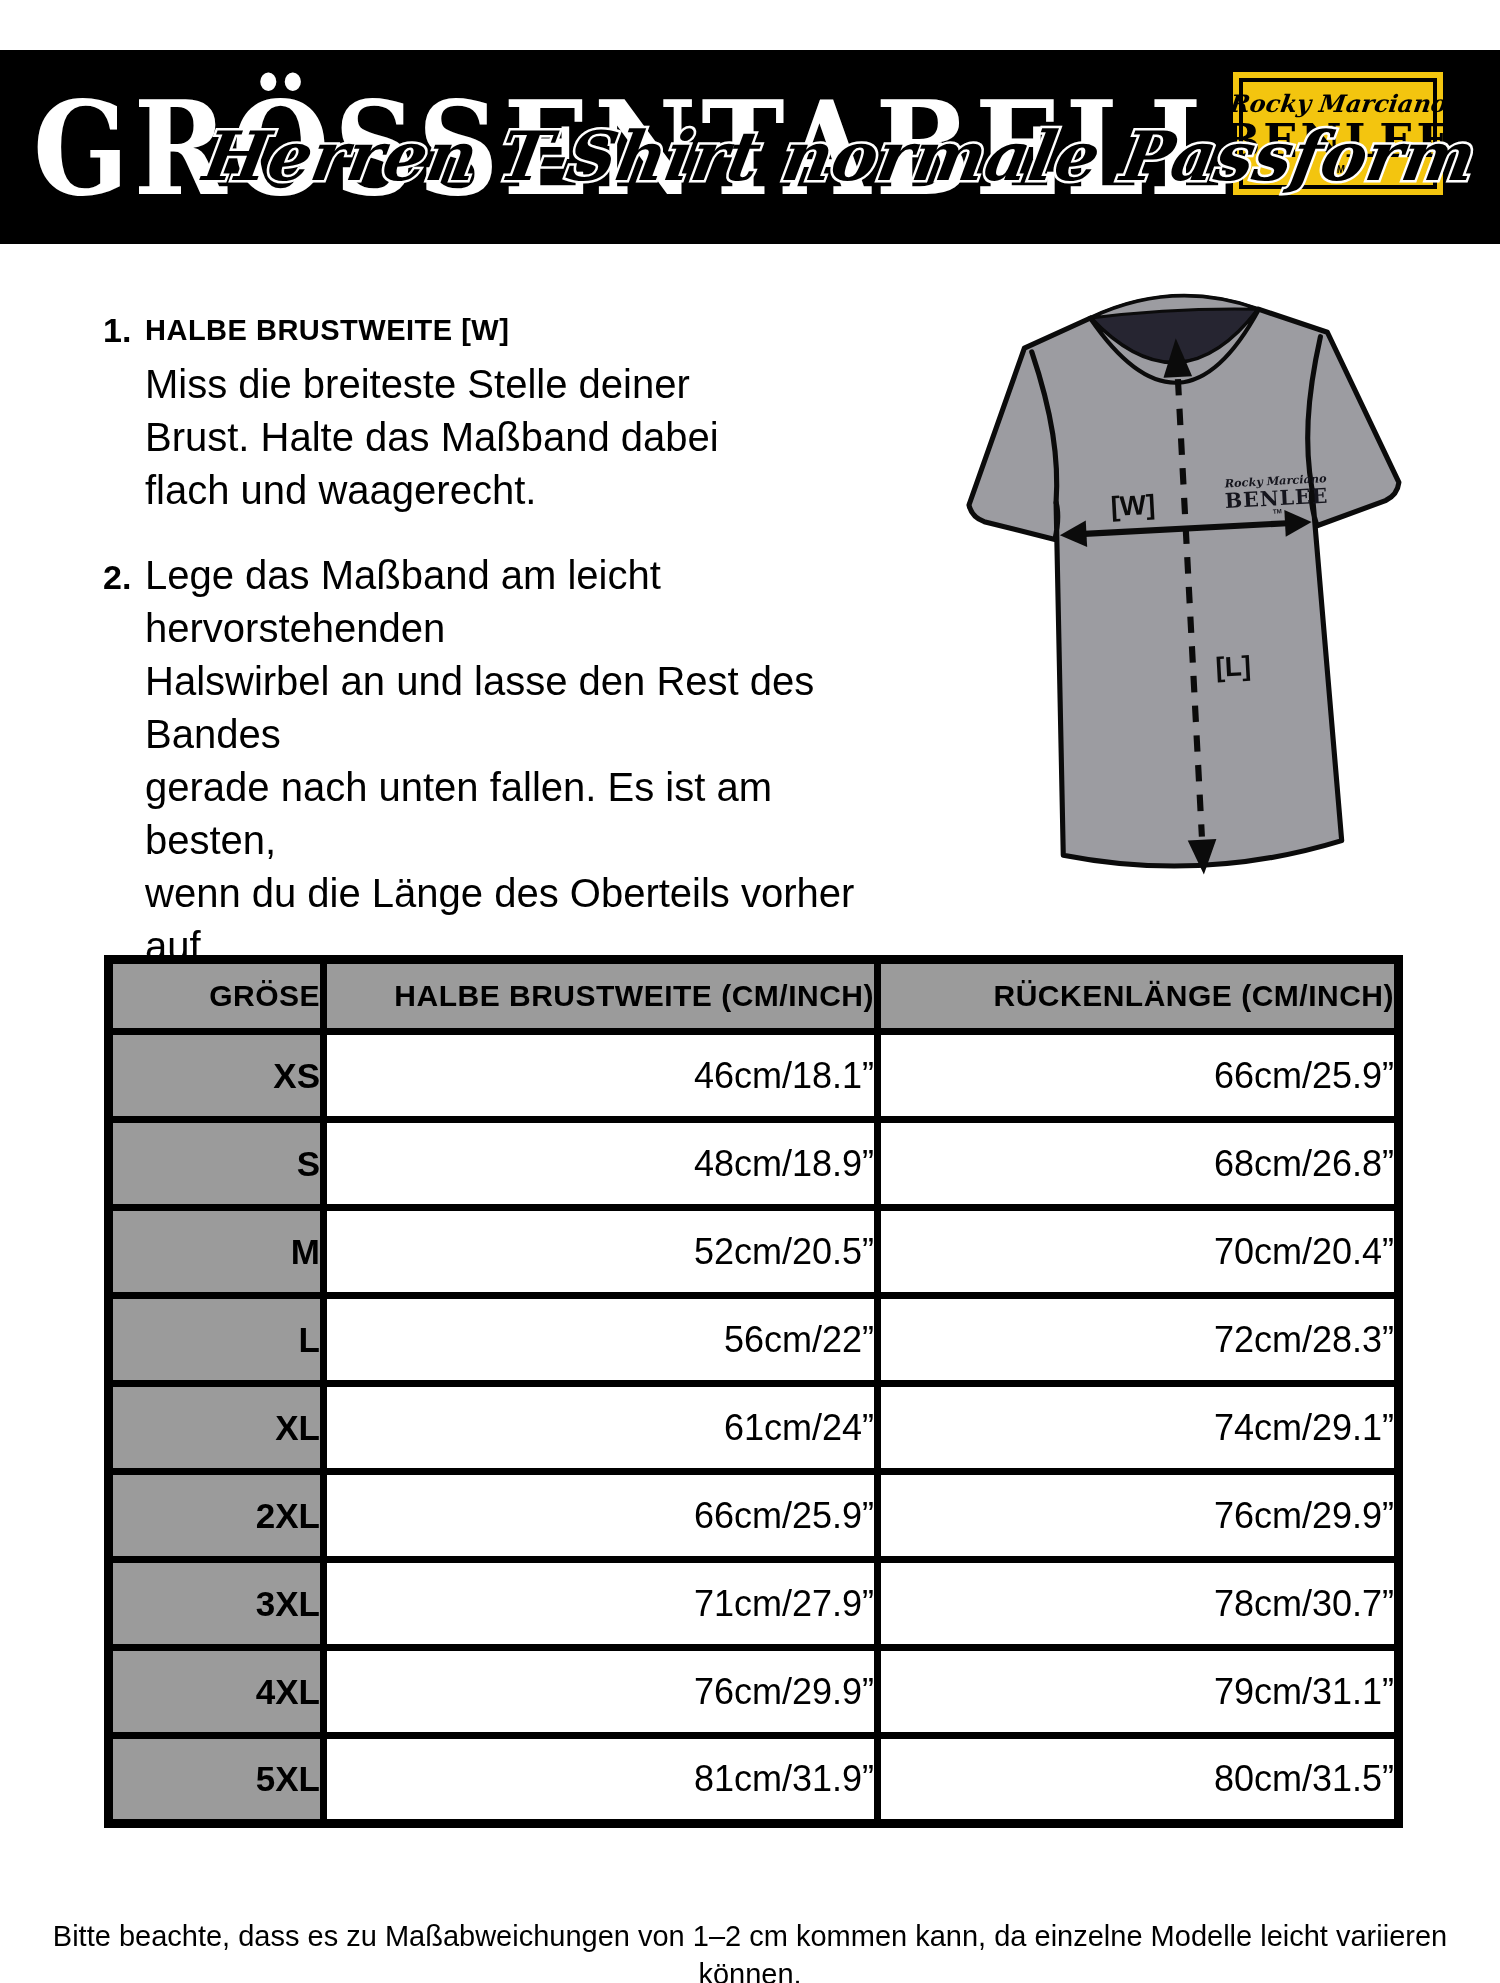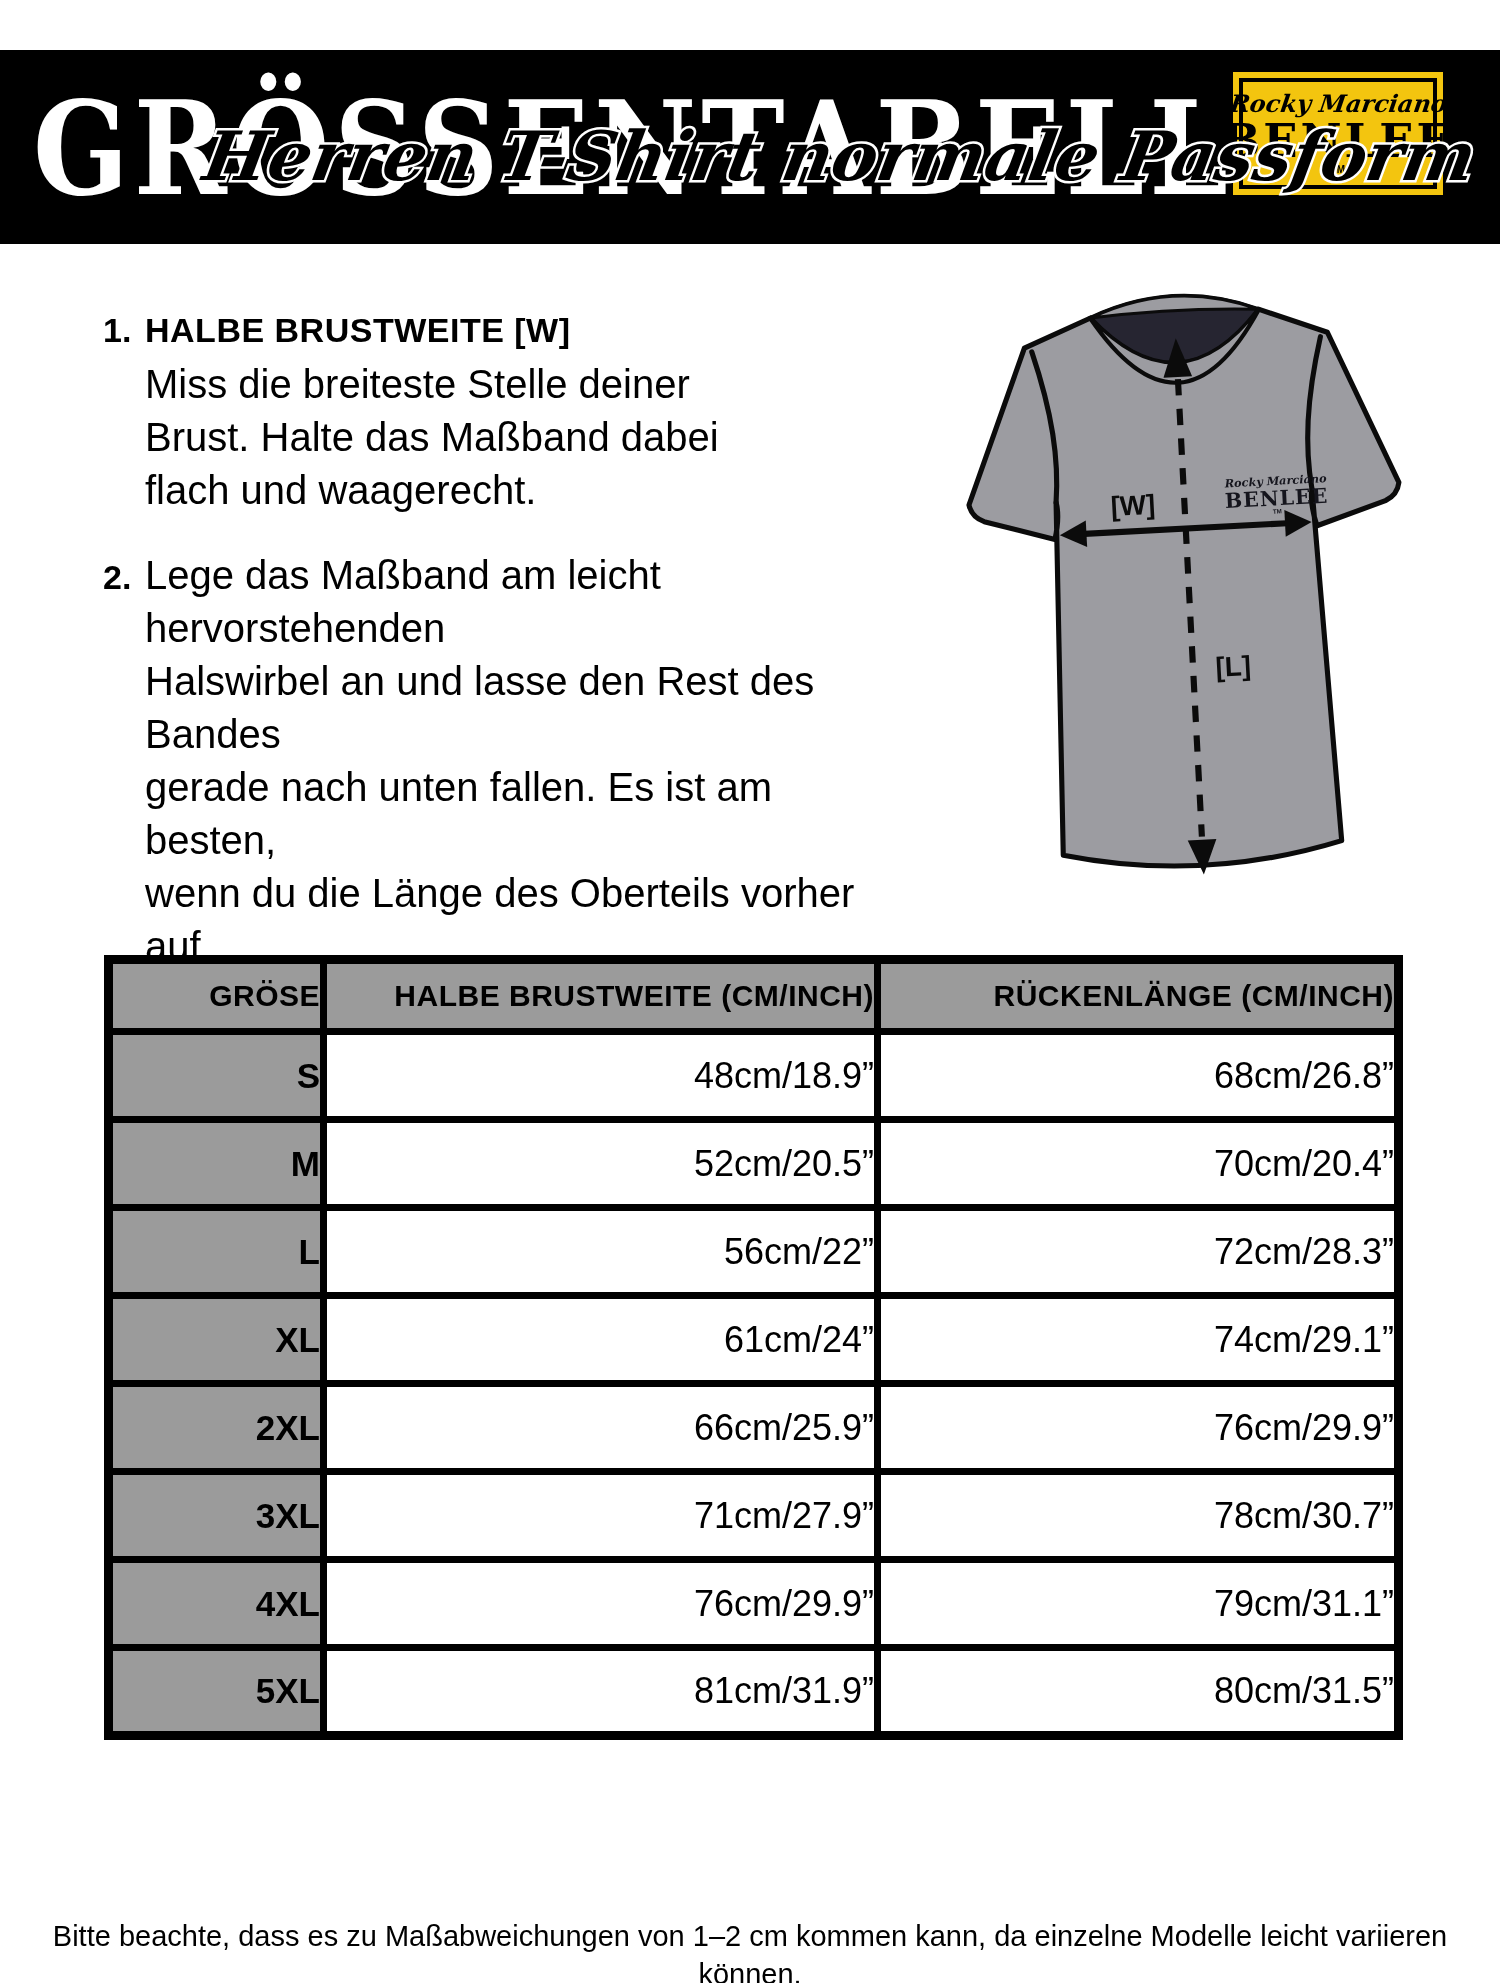--- a/index.html
+++ b/index.html
@@ -44,21 +44,21 @@
   .brand-word{
     font-family:"DejaVu Serif",serif;font-weight:bold;font-size:45px;line-height:1;
     letter-spacing:3px;margin-top:2px;white-space:nowrap;transform:scaleY(1.05);
   }
   .brand-tm{font-size:10px;font-weight:bold;line-height:1;margin-top:2px;}
 
   
   .instructions{position:absolute;left:103px;top:302px;width:800px;}
   .inst-item{display:flex;margin-bottom:32px;}
   .inst-num{width:42px;flex:0 0 42px;font-weight:bold;font-size:34px;line-height:56px;}
-  .inst-heading{font-weight:bold;font-size:34px;line-height:56px;letter-spacing:0.5px;}
+  .inst-heading{font-weight:bold;font-size:29px;line-height:56px;letter-spacing:0.5px;}
   .inst-body{font-size:40px;line-height:53px;white-space:pre-line;}
 
   
   .tshirt-wrap{position:absolute;left:912px;top:278px;width:492px;height:628px;}
   .tshirt-wrap svg{overflow:visible;}
   .shirt-outline{fill:var(--shirt_gray);stroke:#0b0b0b;stroke-width:5;stroke-linejoin:round;}
   .collar-navy{fill:var(--collar_navy);stroke:#0b0b0b;stroke-width:4;}
   .collar-band{fill:var(--shirt_gray);stroke:#0b0b0b;stroke-width:3;stroke-linejoin:round;}
   .seam{fill:none;stroke:#0b0b0b;stroke-width:5;stroke-linecap:round;}
   .dash-line{stroke:#0b0b0b;stroke-width:6;stroke-dasharray:16 13;fill:none;}
@@ -170,20 +170,25 @@
     </colgroup>
     <thead>
       <tr>
         <th>GRÖSE</th>
         <th>HALBE BRUSTWEITE (CM/INCH)</th>
         <th>RÜCKENLÄNGE (CM/INCH)</th>
       </tr>
     </thead>
     <tbody>
       <tr>
+        <td class="size-cell">XS</td>
+        <td>46cm/18.1”</td>
+        <td>66cm/25.9”</td>
+      </tr>
+      <tr>
         <td class="size-cell">S</td>
         <td>48cm/18.9”</td>
         <td>68cm/26.8”</td>
       </tr>
       <tr>
         <td class="size-cell">M</td>
         <td>52cm/20.5”</td>
         <td>70cm/20.4”</td>
       </tr>
       <tr>

